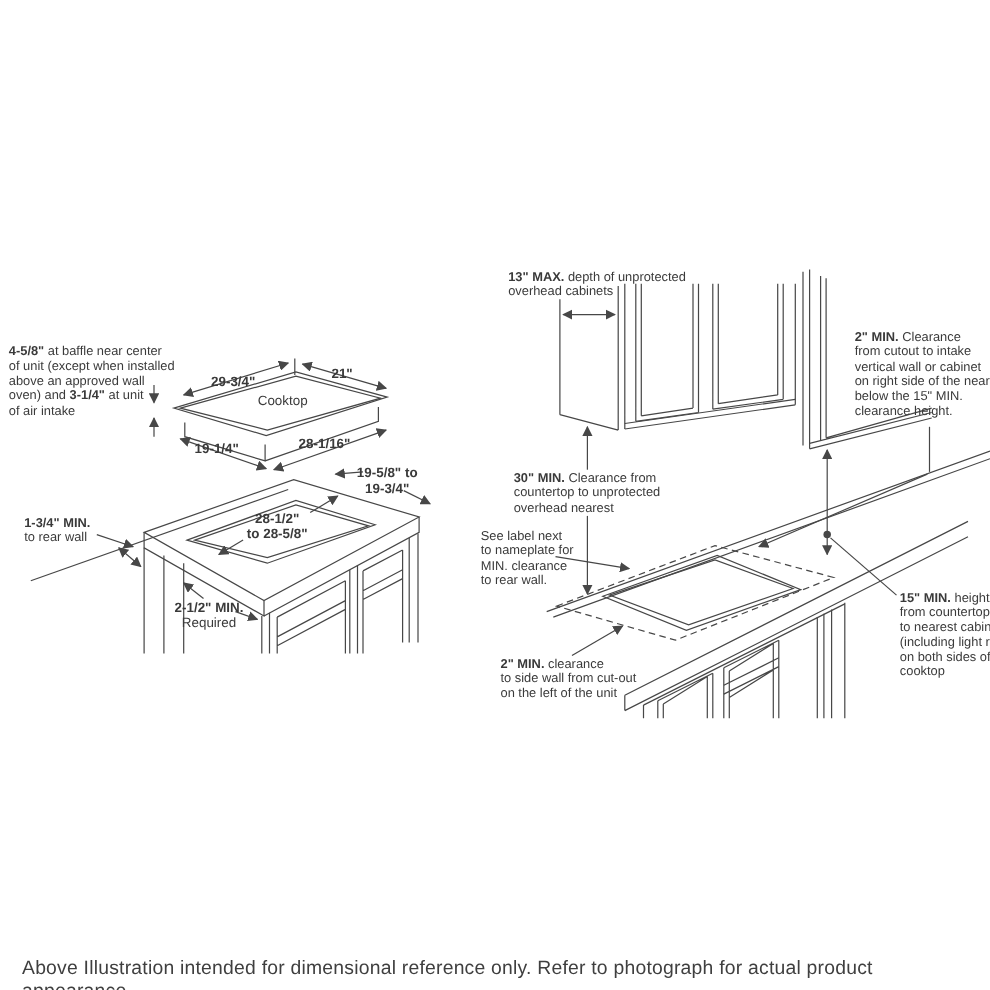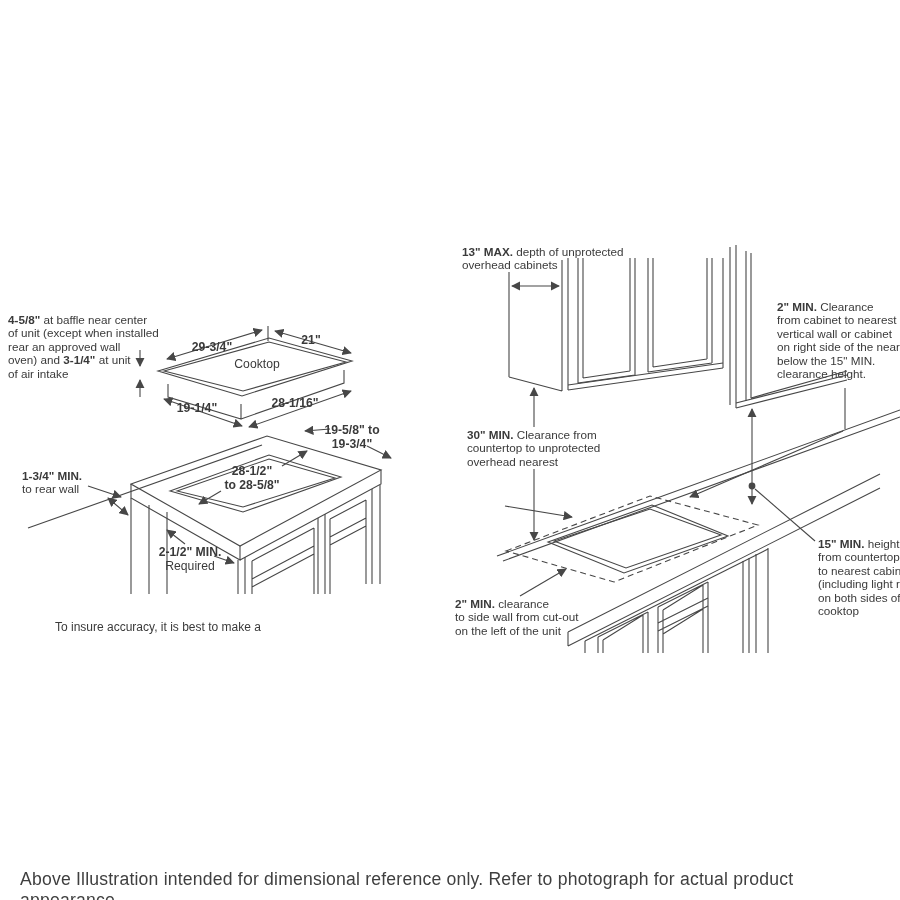--- a/index.html
+++ b/index.html
@@ -93,21 +93,21 @@
       <path d="M585,641 L768,549"></path>
       <path d="M585,641 L585,653 M598,637 L598,653 M648,612 L648,653 M658,607 L658,653 M708,582 L708,653 M743,561 L743,653 M749,558 L749,653 M756,554 L756,653 M768,548 L768,653"></path>
       <path d="M598,637 L648,612 M603,640 L643,615 M603,640 L603,653 M643,615 L643,653"></path>
       <path d="M658,607 L708,582 M663,610 L703,585 M663,610 L663,653 M703,585 L703,653 M658,623 L708,598 M658,631 L708,606 M663,634 L703,609"></path>
     </g>
   </svg>
 
   <div class="lbl" style="left:8px;top:313px;">
     <div><span class="b">4-5/8"</span><span> at baffle near center</span></div>
     <div>of unit (except when installed</div>
-    <div>rear an approved wall</div>
+    <div>above an approved wall</div>
     <div><span>oven) and </span><span class="b">3-1/4"</span><span> at unit</span></div>
     <div>of air intake</div>
   </div>
   <div class="dim" style="left:212px;top:340px;">29-3/4"</div>
   <div class="dim" style="left:311px;top:333px;">21"</div>
   <div class="dim plain" style="left:257px;top:357px;">Cooktop</div>
   <div class="dim" style="left:197px;top:401px;">19-1/4"</div>
   <div class="dim" style="left:295px;top:396px;">28-1/16"</div>
 
   <div class="lbl" style="left:22px;top:469px;">
@@ -120,35 +120,40 @@
   </div>
   <div class="dim ctr" style="left:352px;top:423px;">
     <div>19-5/8" to</div>
     <div>19-3/4"</div>
   </div>
   <div class="dim ctr" style="left:190px;top:545px;">
     <div>2-1/2" MIN.</div>
     <div class="plain">Required</div>
   </div>
   <div class="lbl" style="left:55px;top:620px;font-size:12px;line-height:14px;">
-    <div>To insure accuracy, it is best to make a</div>
   </div>
 
   <div class="lbl" style="left:462px;top:245px;">
     <div><span class="b">13" MAX.</span><span> depth of unprotected</span></div>
     <div>overhead cabinets</div>
   </div>
   <div class="lbl" style="left:467px;top:428px;">
     <div><span class="b">30" MIN.</span><span> Clearance from</span></div>
     <div>countertop to unprotected</div>
     <div>overhead nearest</div>
   </div>
+  <div class="lbl" style="left:437px;top:481px;">
+    <div>See label next</div>
+    <div>to nameplate for</div>
+    <div>MIN. clearance</div>
+    <div>to rear wall.</div>
+  </div>
   <div class="lbl" style="left:777px;top:300px;">
     <div><span class="b">2" MIN.</span><span> Clearance</span></div>
-    <div>from cabinet to nearest</div>
+    <div>from cutout to intake</div>
     <div>vertical wall or cabinet</div>
     <div>on right side of the near</div>
     <div>below the 15" MIN.</div>
     <div>clearance height.</div>
   </div>
   <div class="lbl" style="left:455px;top:597px;">
     <div><span class="b">2" MIN.</span><span> clearance</span></div>
     <div>to side wall from cut-out</div>
     <div>on the left of the unit</div>
   </div>

